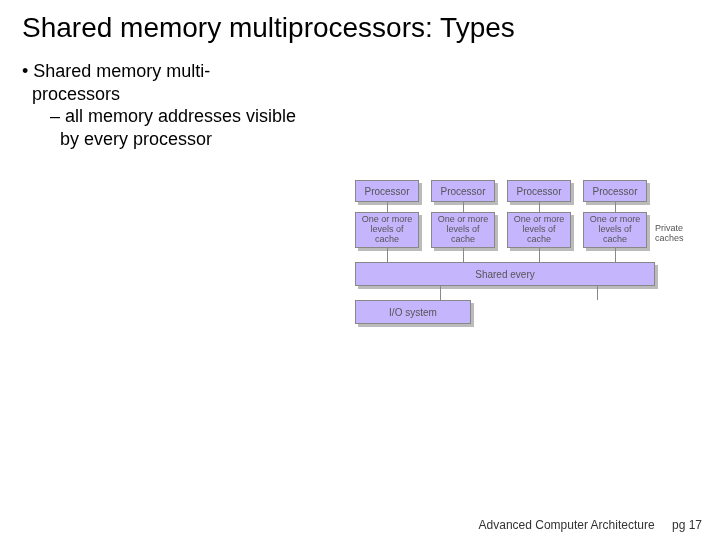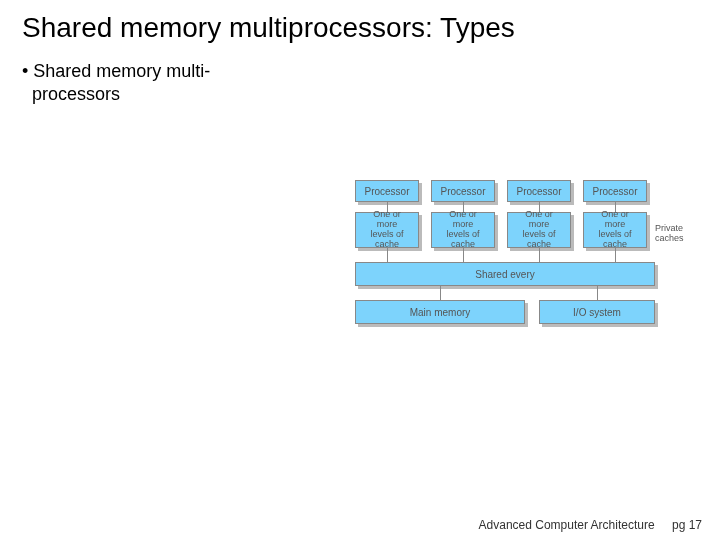--- a/index.html
+++ b/index.html
@@ -51,31 +51,31 @@
     display: flex;
     gap: 12px;
     justify-content: flex-start;
   }
   .proc-col {
     display: flex;
     flex-direction: column;
     align-items: center;
   }
   .box {
-    background: #7dd3fc;
+    background: #c4b5fd;
     border: 1px solid #888;
     box-shadow: 3px 3px 0 #bbb;
     text-align: center;
     display: flex;
     align-items: center;
     justify-content: center;
     line-height: 1.1;
   }
   .proc-box { width: 64px; height: 22px; }
-  .cache-box { width: 64px; height: 36px; font-size: 9px; padding: 14px; }
+  .cache-box { width: 64px; height: 36px; font-size: 9px; padding: 2px; }
   .vline { width: 1px; height: 10px; background: #888; }
   .vline-long { width: 1px; height: 14px; background: #888; }
   .shared-cache {
     width: 300px; height: 24px;
     margin-top: 0;
   }
   .bottom-row {
     display: flex;
     gap: 14px;
     margin-top: 0;
@@ -117,20 +117,21 @@
   .bot-connectors .slotB { width: 116px; display:flex; justify-content:center; }
 </style>
 </head>
 <body>
 
 <div class="slide">
   <div class="title">Shared memory multiprocessors: Types</div>
 
   <div class="body-text">
     <div class="bullet-lvl1">• Shared memory multi-<br>&nbsp;&nbsp;processors</div>
+    <div class="bullet-lvl2">– all memory addresses visible<br>&nbsp;&nbsp;by every processor</div>
   </div>
 
 </div>
 
 <div class="diagram">
   <div class="proc-row">
     <div class="proc-col">
       <div class="box proc-box">Processor</div>
       <div class="vline"></div>
       <div class="box cache-box">One or more levels of cache</div>
@@ -175,21 +176,20 @@
     <div class="slotA">
         <div class="vline-long"></div>
       </div>
     <div class="gap"></div>
     <div class="slotB">
         <div class="vline-long"></div>
       </div>
   </div>
 
   <div class="bottom-row">
-    <div class="box mem-box">Main memory</div>
     <div class="box io-box">I/O system</div>
   </div>
 </div>
 
 <div class="footer">
   <span>Advanced Computer Architecture</span>
   <span class="pg">pg 17</span>
 </div>
 
 </body></html>

